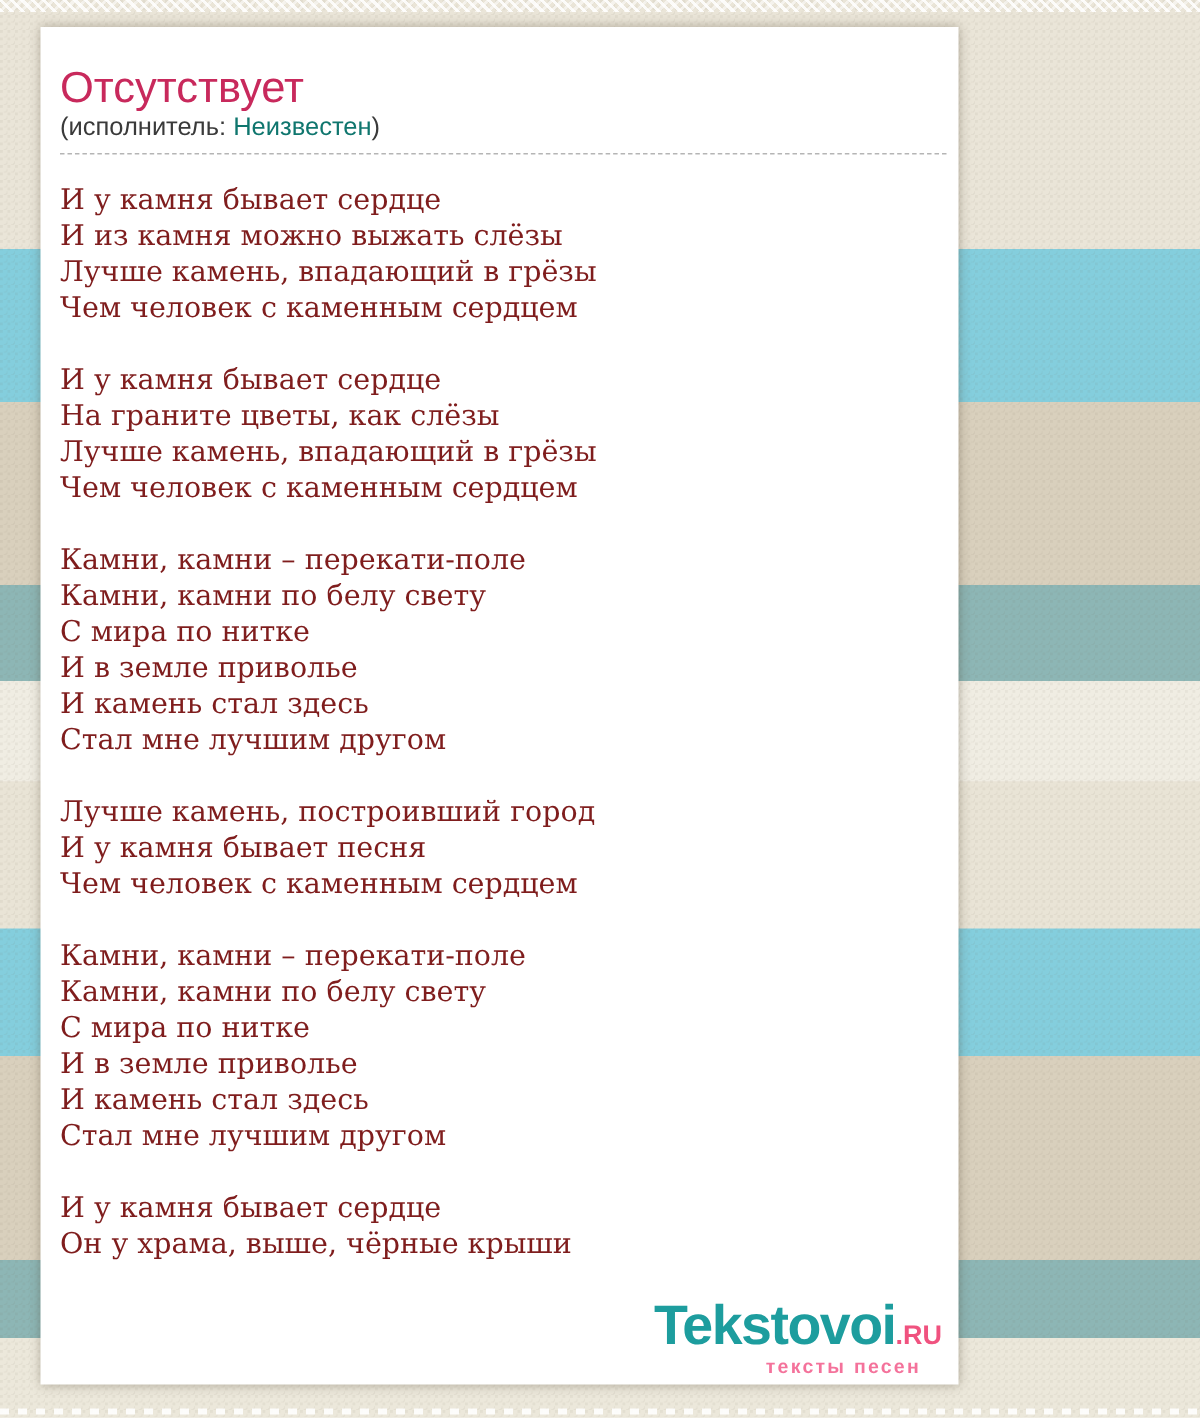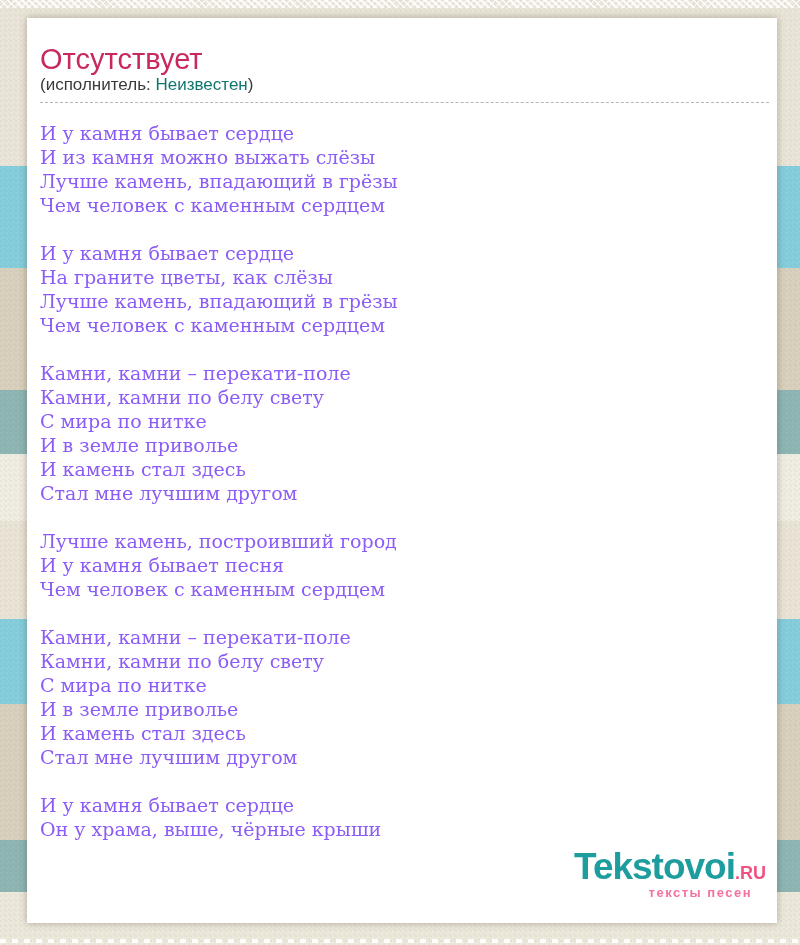--- a/index.html
+++ b/index.html
@@ -21,47 +21,47 @@
     background:
       repeating-linear-gradient(45deg, rgba(255,255,255,.85) 0 2px, transparent 2px 5px),
       repeating-linear-gradient(-45deg, rgba(255,255,255,.55) 0 2px, transparent 2px 5px);
   }
   .edge-bottom{
     position:absolute;left:0;bottom:2px;width:800px;height:4px;
     background:repeating-linear-gradient(90deg, rgba(255,255,255,.9) 0 6px, transparent 6px 12px);
   }
   
   .card{
-    position:absolute;left:27px;top:18px;width:750px;height:905px;
+    position:absolute;left:27px;top:18px;width:612px;height:905px;
     background:#ffffff;
     box-shadow:0 0 7px rgba(60,50,30,.35);
     box-sizing:border-box;
     padding:26px 8px 0 13px;
   }
   .song-title{
     margin:0;font-size:29px;line-height:30px;font-weight:500;
     color:#c8295c;letter-spacing:0;
   }
   .artist-line{
     font-size:17px;line-height:21px;color:#3a3a3a;
     border-bottom:1px dashed #b5b5b5;padding-bottom:7px;
   }
   .artist-link{color:#0f766e;text-decoration:none;cursor:pointer;}
   
   .lyrics{
     margin-top:18px;
     font-family:"DejaVu Serif","Liberation Serif",serif;
-    font-size:19px;line-height:24px;color:#8b5cf6;
+    font-size:19px;line-height:24px;color:#7f1d1d;
   }
   .stanza{margin:0 0 24px 0;}
   .stanza:last-child{margin-bottom:0;}
   .lyric-line{white-space:pre;}
   
   .logo{
-    position:absolute;right:11px;bottom:19px;text-align:right;cursor:pointer;
+    position:absolute;right:11px;bottom:1px;text-align:right;cursor:pointer;
   }
   .logo-main{line-height:34px;white-space:nowrap;}
   .logo-name{
     font-size:37px;font-weight:bold;color:#1d9d9e;letter-spacing:-1px;
   }
   .logo-tld{
     font-size:18px;font-weight:bold;color:#f0527f;letter-spacing:0;
   }
   .logo-sub{
     font-size:13px;font-weight:bold;color:#f4729b;

